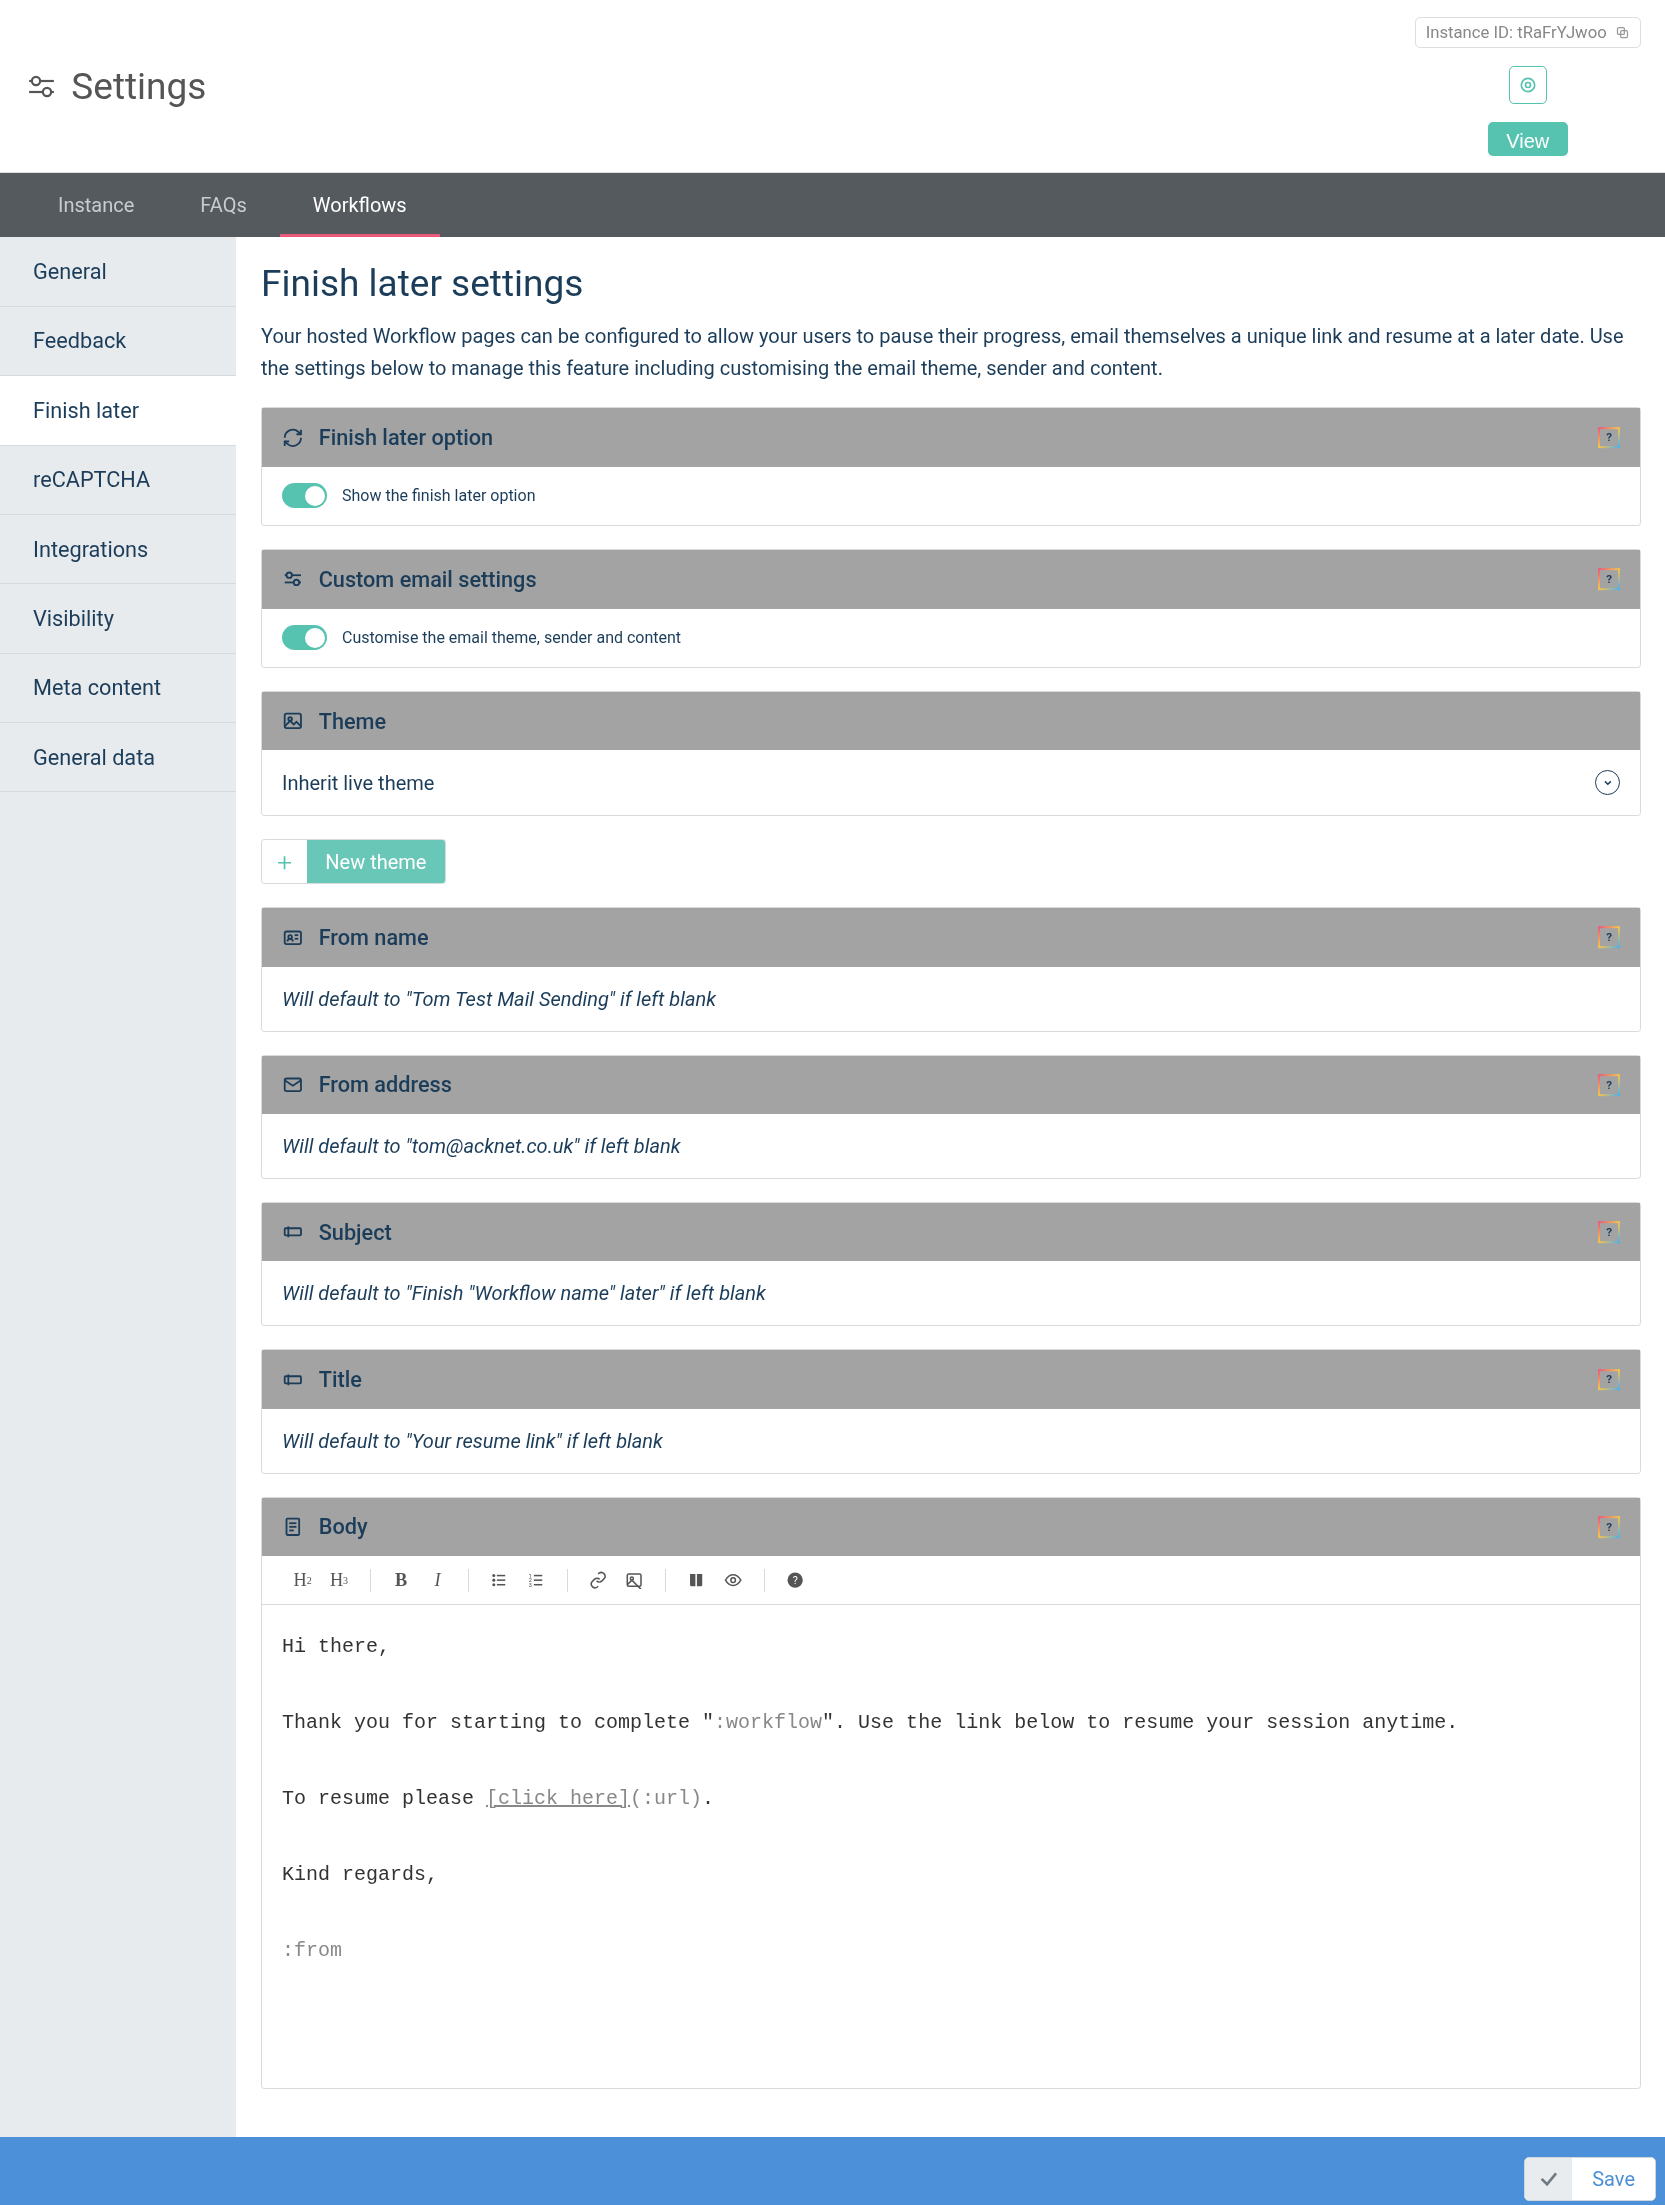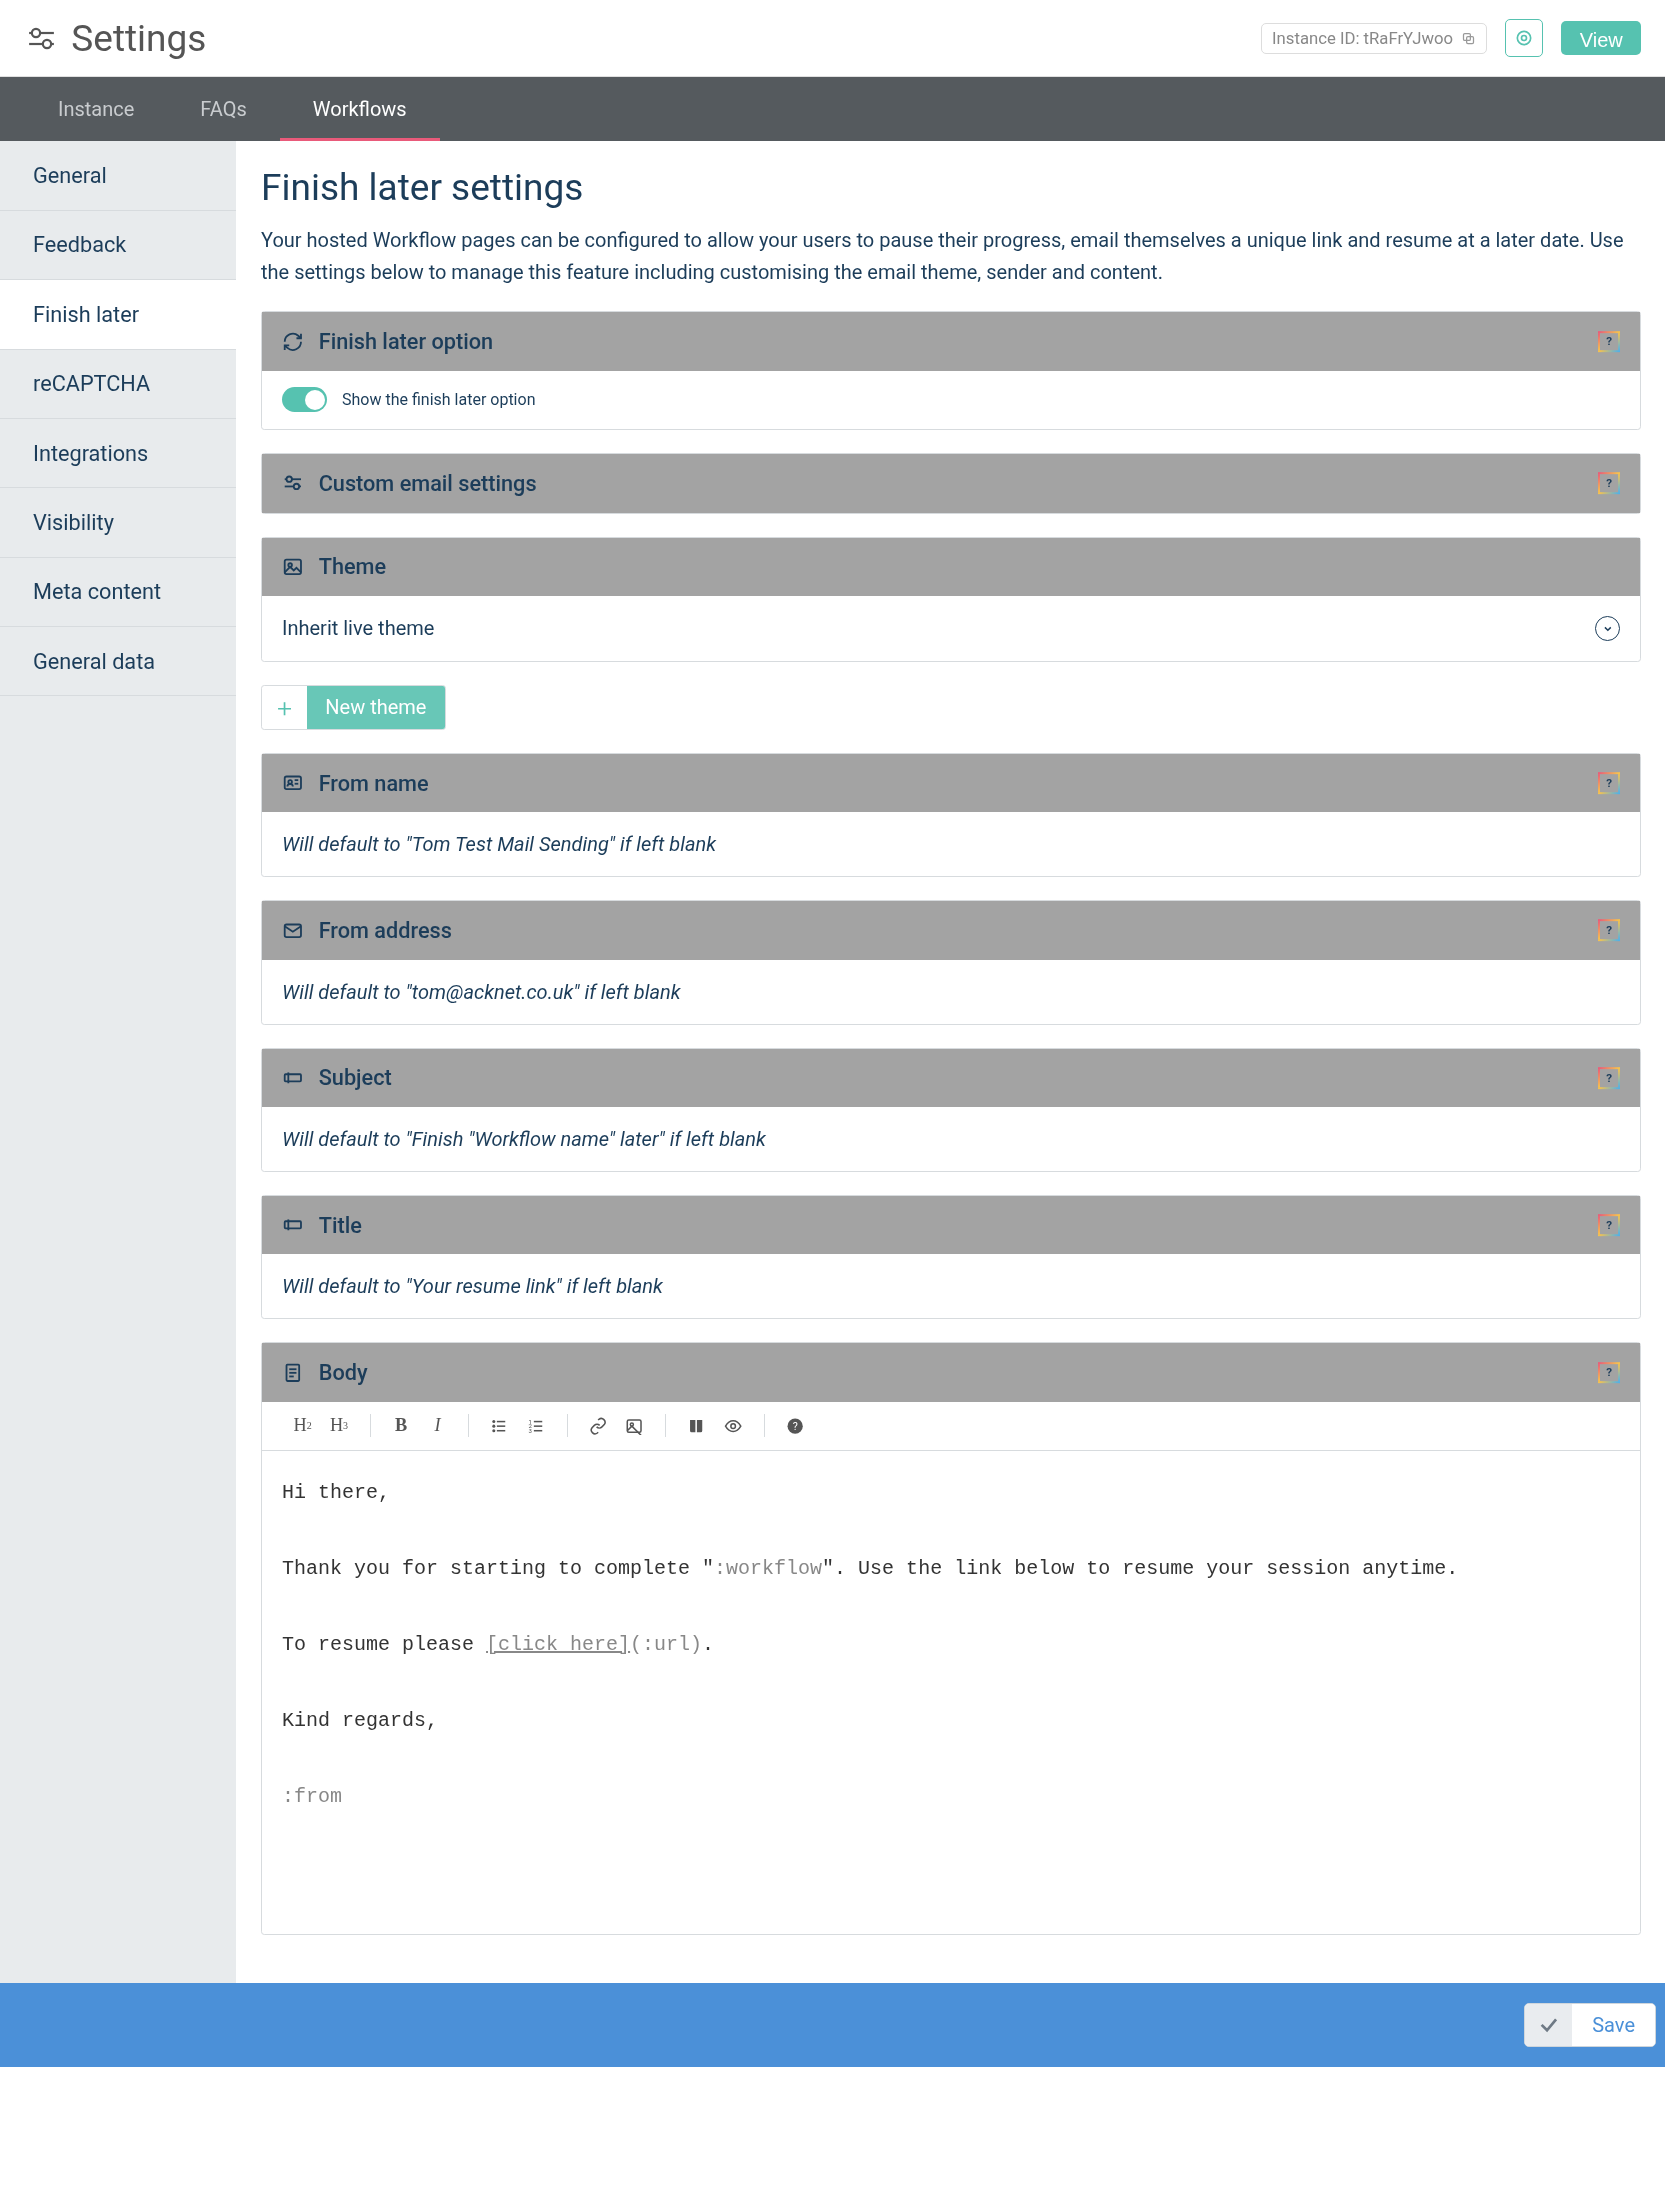--- a/index.html
+++ b/index.html
@@ -1,21 +1,21 @@
 <!DOCTYPE html>
 <html style="font-size:13.3px"><head>
 <meta charset="utf-8">
 <style>
 * { box-sizing: border-box; margin: 0; padding: 0; }
 body { font-family: -apple-system, BlinkMacSystemFont, "Segoe UI", Roboto, Helvetica, Arial, sans-serif; background: #fff; color: #333; width: 1666px; }
 
 .app-header { display: flex; align-items: center; justify-content: space-between; padding: 16.7px 25px; background: #fff; border-bottom: 0.8px solid #e0e0e0; }
 .app-header-left { display: flex; align-items: center; gap: 13.3px; }
 .app-header-title { font-size: 37px; font-weight: 400; color: #555; }
-.app-header-right { display: flex; align-items: center; gap: 18px; }
+.app-header-right { display: flex; align-items: center; gap: 18px; flex-direction: column; }
 .instance-pill { display: flex; align-items: center; gap: 8.3px; border: 0.8px solid #ddd; border-radius: 5px; padding: 5px 10px; font-size: 16.7px; color: #888; background:#fff;}
 .eye-btn { width: 38px; height: 38px; border: 0.8px solid #56c2b0; border-radius: 5px; background: #fff; display:flex; align-items:center; justify-content:center;}
 .view-btn { background: #56c2b0; color: #fff; border: none; border-radius: 5px; padding: 8.3px 18.3px; font-size: 20px; height:34px;}
 
 .tabs { background: #555a5e; display: flex; padding: 0 25px; }
 .tab { color: #c9cccf; font-size: 20px; padding: 20px 33px; cursor: pointer; position: relative; }
 .tab.active { color: #fff; }
 .tab.active::after { content:""; position:absolute; left:0; right:0; bottom:0; height:3.3px; background:#e95a7a; }
 
 .main { display: flex; background: #e8ebed; min-height: 1832px;}
@@ -153,20 +153,24 @@
               <line x1="3" y1="8" x2="5" y2="8"></line>
               <line x1="11" y1="8" x2="21" y2="8"></line>
               <circle cx="16" cy="16" r="3"></circle>
               <line x1="3" y1="16" x2="13" y2="16"></line>
               <line x1="19" y1="16" x2="21" y2="16"></line>
             </svg>
         </span>
         <span class="title">Custom email settings</span>
         <span class="help-badge">?</span>
       </div>
+      <div class="panel-body">
+        <div class="toggle"></div>
+        <span class="toggle-label">Customise the email theme, sender and content</span>
+      </div>
     </div>
 
     <div class="panel">
       <div class="panel-header">
         <span class="icon">
           <svg width="21.7" height="21.7" viewBox="0 0 24 24" fill="none" stroke="#1c3d5a" stroke-width="2">
               <rect x="3" y="4" width="18" height="16" rx="2"></rect>
               <circle cx="9" cy="10" r="2"></circle>
               <path d="M3 18l6-6 4 4 3-3 5 5"></path>
             </svg>

